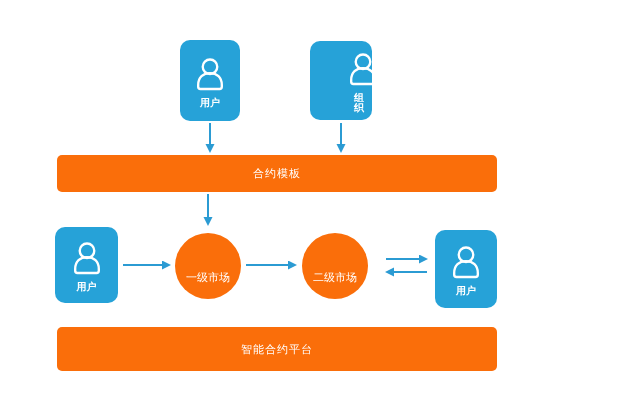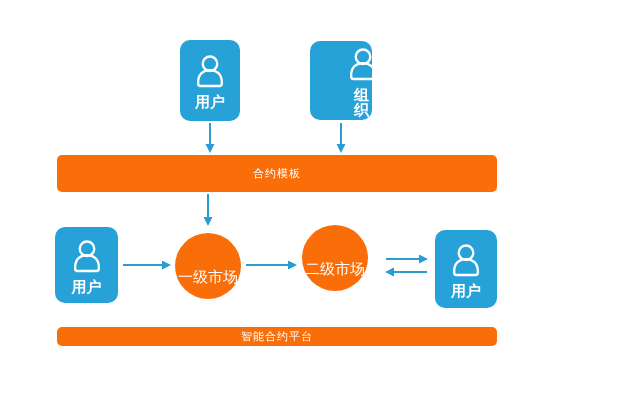--- a/index.html
+++ b/index.html
@@ -20,54 +20,54 @@
   
   .node{
     position:absolute;
     background:var(--blue);
     border-radius:10px;
     display:flex;flex-direction:column;
     align-items:center;justify-content:center;
     color:#fff;
   }
   .node .label{
-    font-size:15px;font-weight:bold;color:#fff;
+    font-size:10px;font-weight:bold;color:#fff;
     margin-top:4px;line-height:1;
   }
   .node svg{display:block;}
   #node-user-top{left:180px;top:40px;width:60px;height:81px;}
   #node-org-top{left:310px;top:41px;width:62px;height:79px;padding-left:44px;}
   #node-user-left{left:55px;top:227px;width:63px;height:76px;}
   #node-user-right{left:435px;top:230px;width:62px;height:78px;}
   
   .bar{
     position:absolute;
     left:57px;width:440px;
     background:var(--orange);
     border-radius:5px;
     display:flex;align-items:center;justify-content:center;
   }
   .bar .label{
     color:#fff;font-size:11px;letter-spacing:1px;line-height:1;
   }
   #bar-contract-template{top:155px;height:37px;}
-  #bar-platform{top:327px;height:19px;}
+  #bar-platform{top:327px;height:44px;}
   
   .circle{
     position:absolute;
     width:66px;height:66px;
     background:var(--orange);
     border-radius:50%;
     display:flex;align-items:center;justify-content:center;
   }
   .circle .label{
-    color:#fff;font-size:15px;line-height:1;white-space:nowrap;margin-top:23px;
+    color:#fff;font-size:11px;line-height:1;white-space:nowrap;margin-top:23px;
   }
   #circle-primary{left:175px;top:233px;}
-  #circle-secondary{left:302px;top:225px;font-family:Liberation Serif, serif;}
+  #circle-secondary{left:302px;top:233px;font-family:Liberation Serif, serif;}
   
   #arrow-layer{
     position:absolute;left:0;top:0;width:640px;height:400px;
     pointer-events:none;
   }
 </style>
 </head>
 <body>
 
 <div class="canvas">

